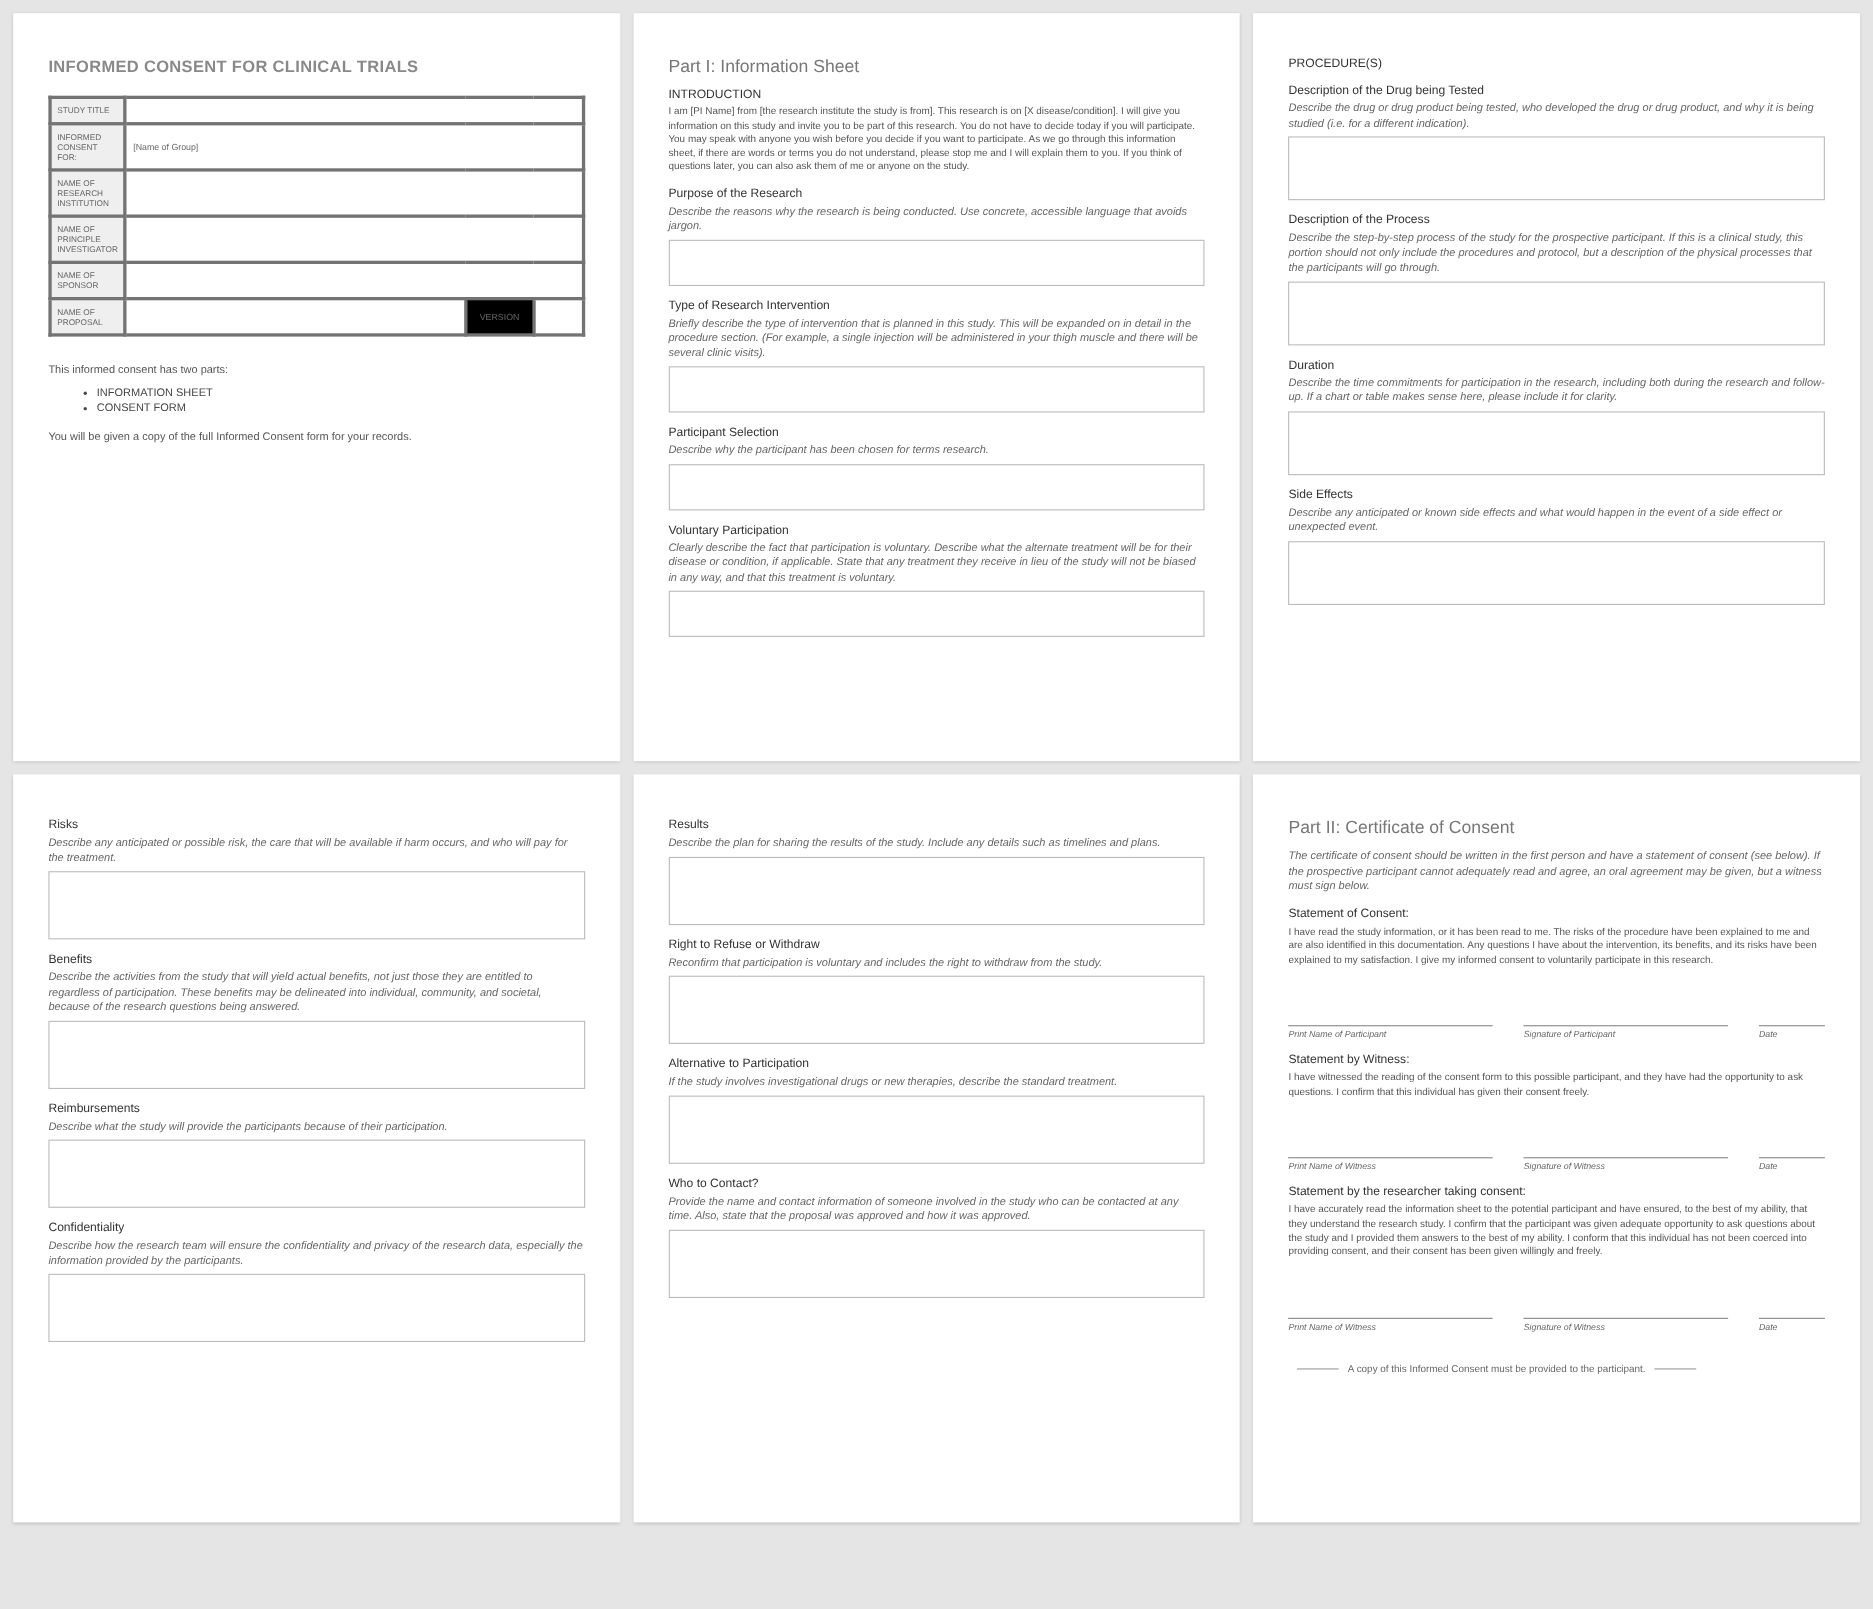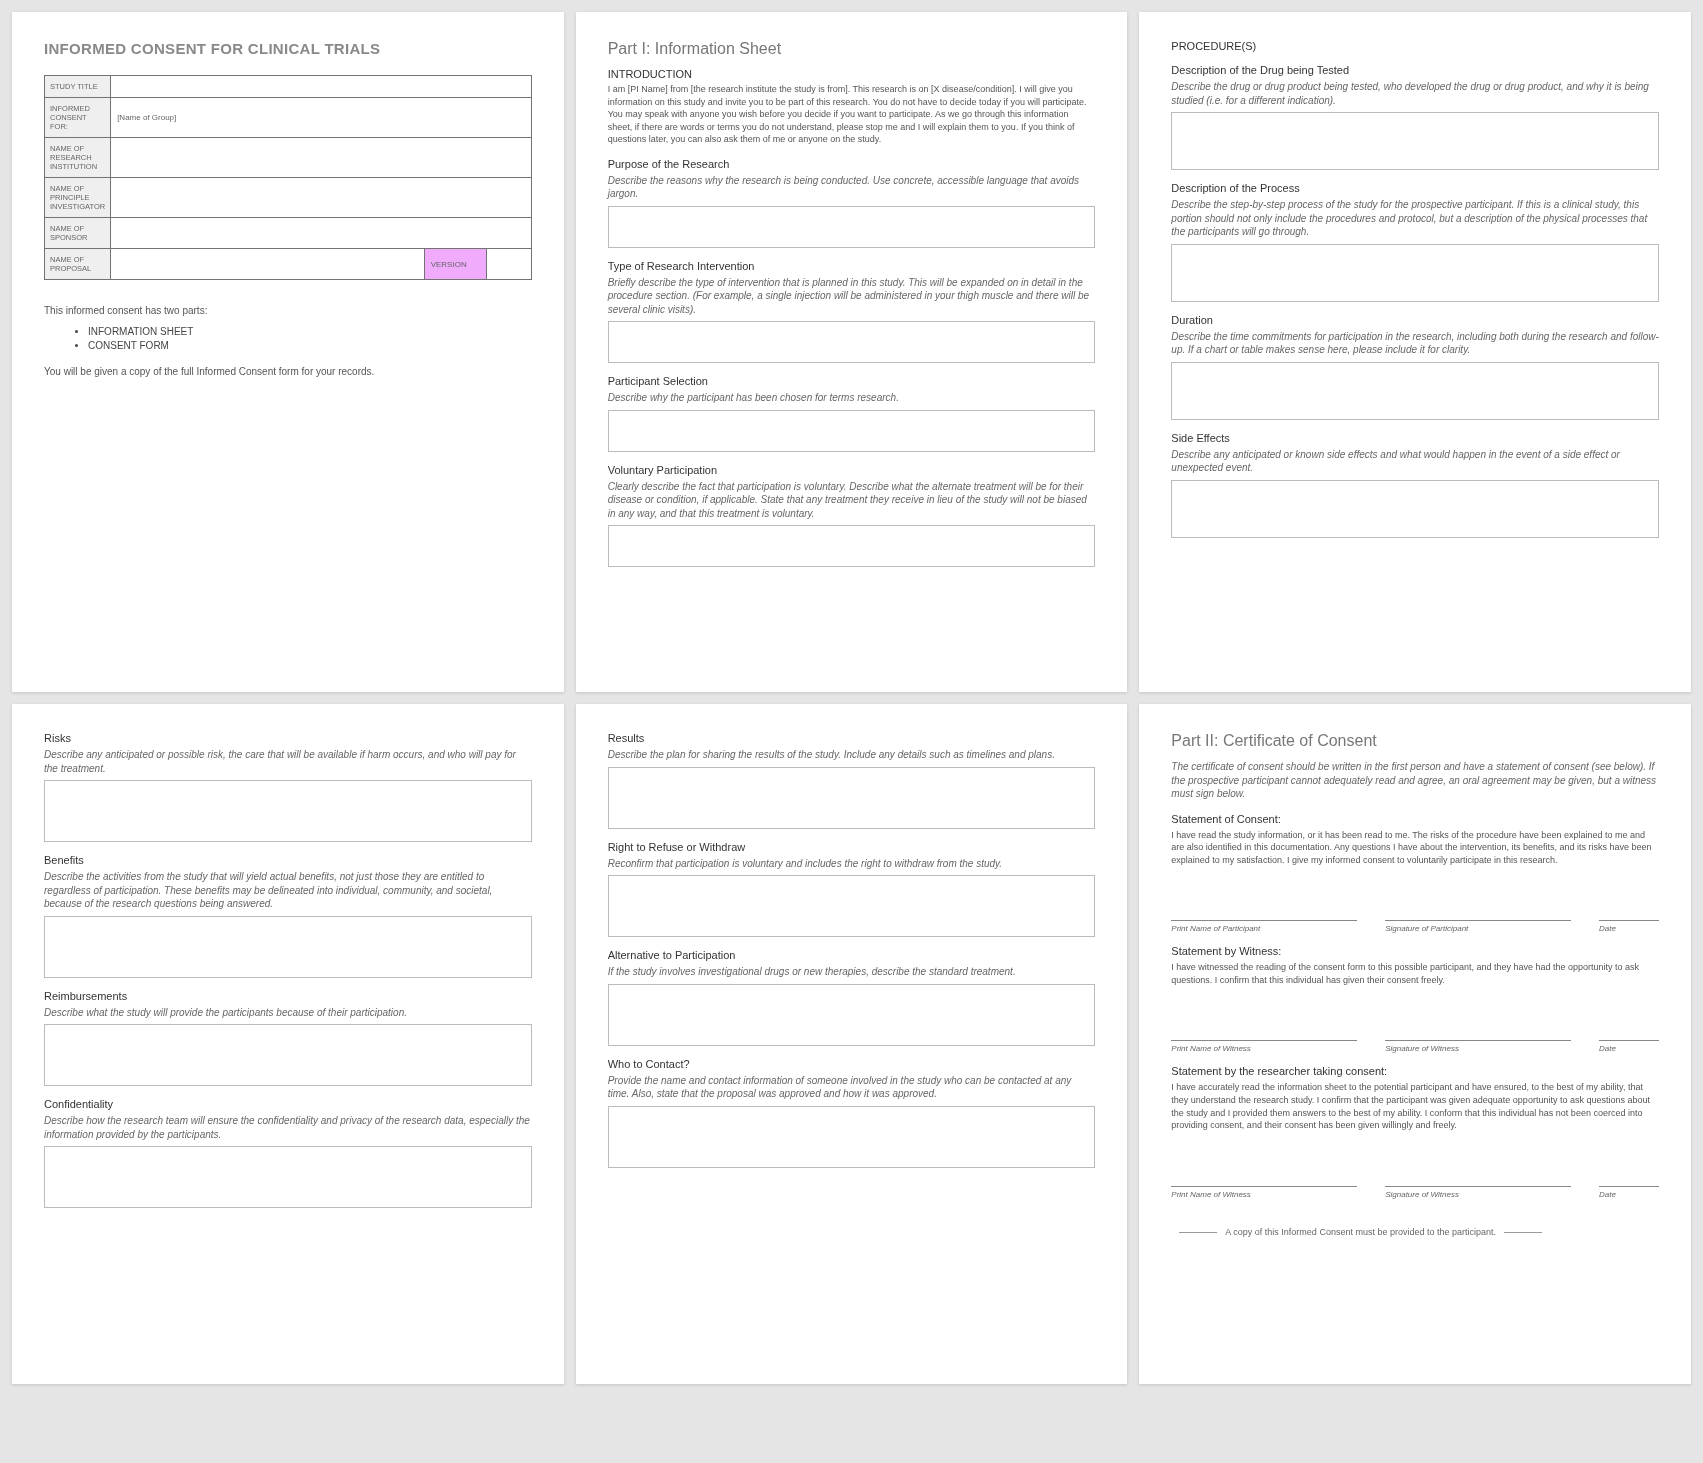--- a/index.html
+++ b/index.html
@@ -1,31 +1,31 @@
 <!DOCTYPE html>
 <html><head>
 <meta charset="utf-8">
 <style>
 *{box-sizing:border-box;margin:0;padding:0}
 body{background:#e5e5e5;font-family:Arial,Helvetica,sans-serif;padding:12px}
 .grid{display:grid;grid-template-columns:repeat(3,1fr);gap:12px;max-width:1703px;margin:0 auto}
-.page{background:#fff;box-shadow:0 1px 3px rgba(0,0,0,.15);padding:28px 32px;min-height:680px;font-size:10px;color:#555}
+.page{background:#fff;box-shadow:0 1px 3px rgba(0,0,0,.15);padding:40px 32px;min-height:680px;font-size:10px;color:#555}
 h1.title{color:#898989;font-size:15px;font-weight:bold;letter-spacing:.3px;margin-bottom:18px}
 h2.part{color:#777;font-size:16px;font-weight:normal;margin-bottom:10px}
 h3.sec{color:#333;font-size:11px;font-weight:normal;margin-top:10px;margin-bottom:3px}
 h3.sub{color:#333;font-size:11px;font-weight:normal;margin-top:12px;margin-bottom:4px}
 .hint{font-style:italic;color:#666;font-size:10px;line-height:1.35;margin-bottom:5px}
 .para{font-size:9px;line-height:1.4;color:#555;margin-bottom:8px}
 .box{border:1px solid #bbb;height:42px;margin-bottom:6px}
 .box.tall{height:58px}
 .box.taller{height:62px}
 .info-table{border-collapse:collapse;width:100%;margin-bottom:24px}
-.info-table td{border:1px solid #737373;font-size:8px;color:#666;padding:4px 6px;vertical-align:middle}
+.info-table td{border:3px solid #737373;font-size:8px;color:#666;padding:4px 6px;vertical-align:middle}
 .info-table td.lbl{background:#efefef;width:60px;font-size:7.5px;line-height:1.2;padding:6px 5px}
-.info-table td.ver{background:#f0abfc;width:62px;text-align:left}
+.info-table td.ver{background:#000000;width:62px;text-align:center}
 ul.bul{margin:8px 0 14px 28px;font-size:10px;color:#444}
 ul.bul li{margin:3px 16px}
 .sig-row{display:flex;gap:28px;margin-top:20px;margin-bottom:4px}
 .sig-row .cell{flex:1;border-top:1px solid #888;padding-top:3px;font-size:8px;font-style:italic;color:#666}
 .sig-row .cell:last-child{flex:0 0 60px}
 .sig-space{height:26px}
 .footer{text-align:left;font-size:9px;color:#666;margin-top:28px}
 .footer::before,.footer::after{content:"";display:inline-block;width:38px;height:1px;background:#999;vertical-align:middle;margin:0 8px}
 </style>
 </head>

